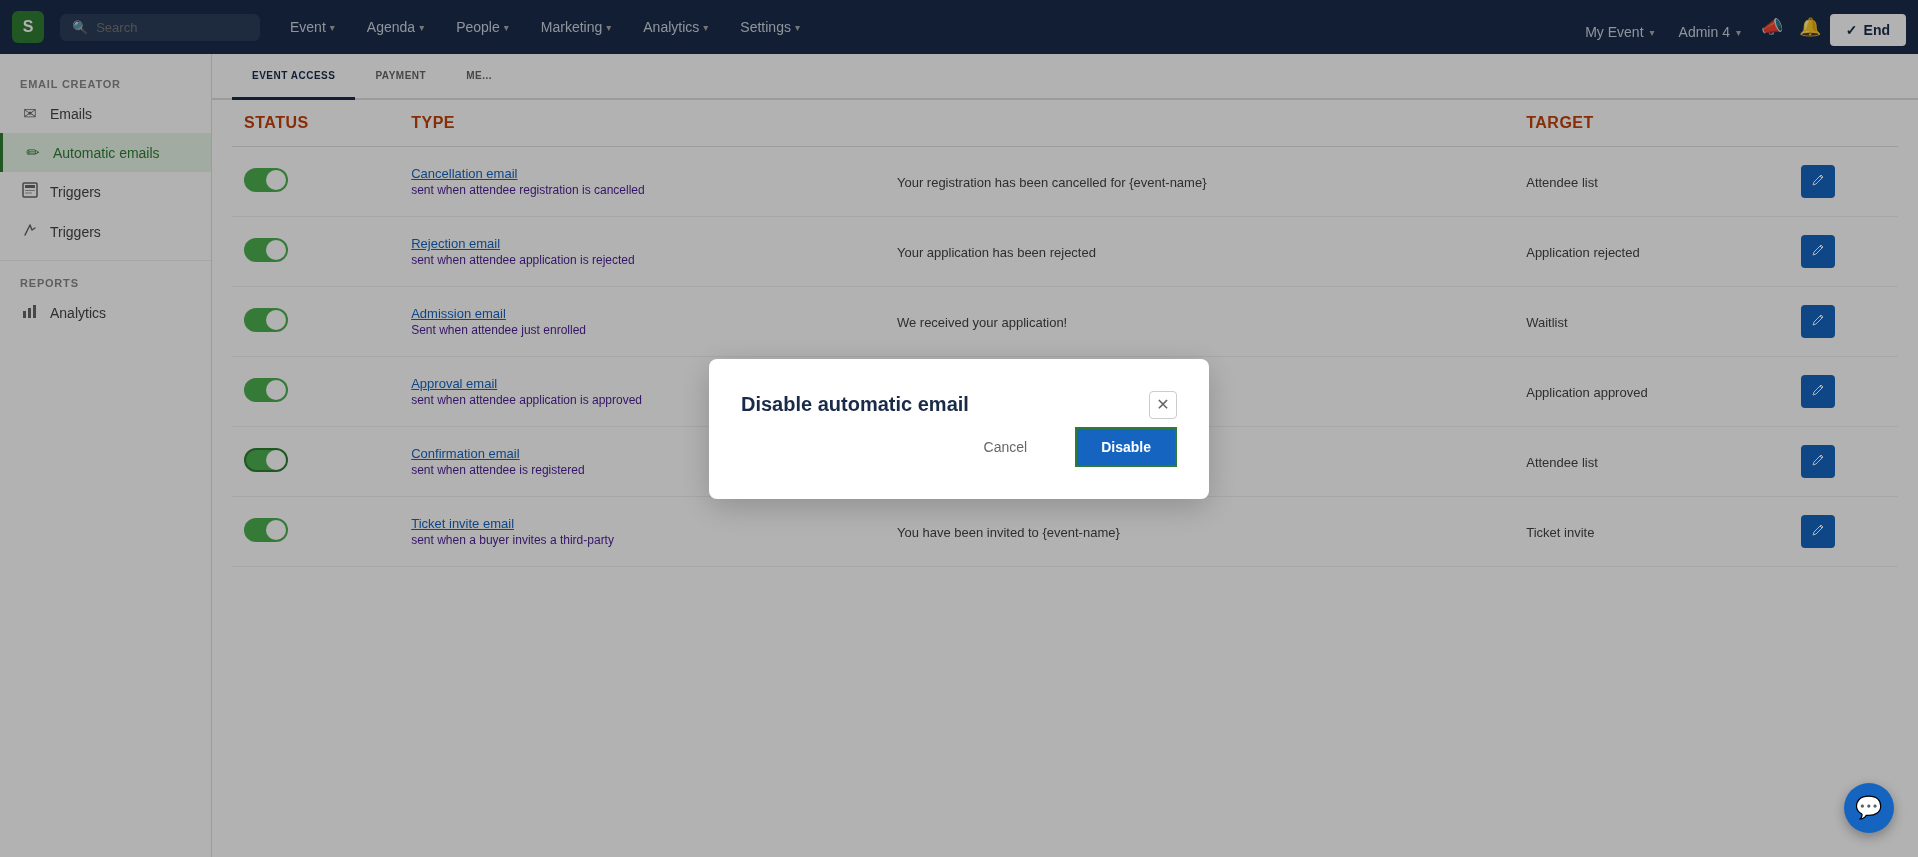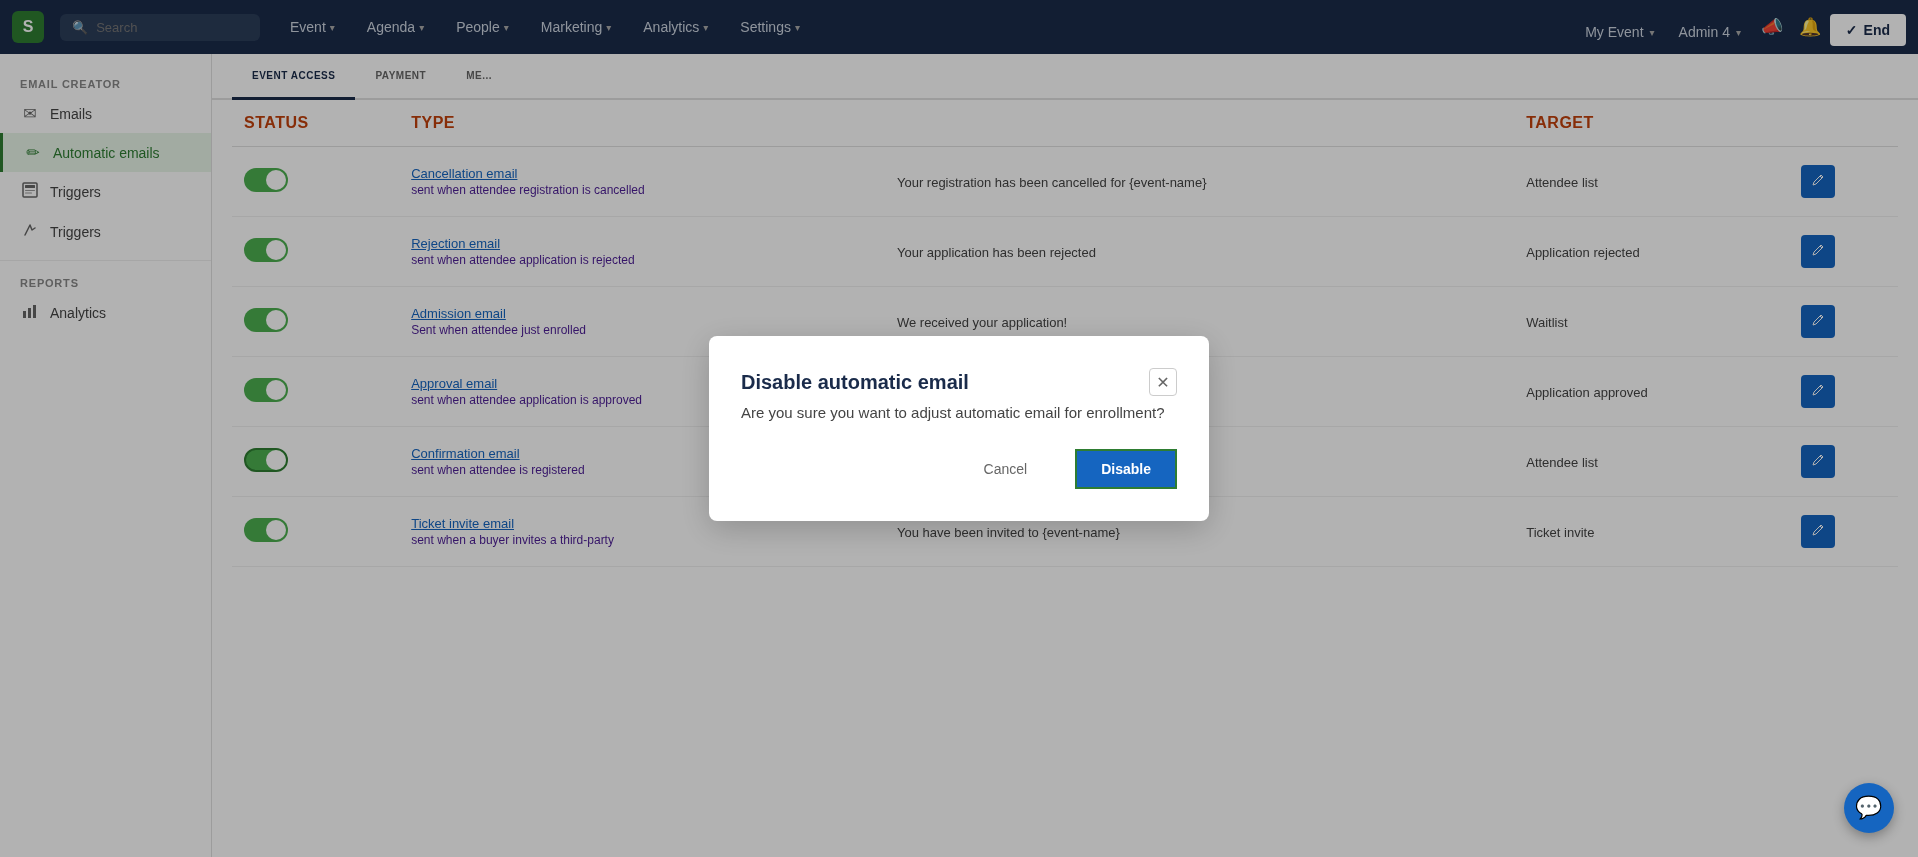--- a/index.html
+++ b/index.html
@@ -422,21 +422,20 @@
     </div>
   </main>
 </div>
 
 <div class="modal-overlay">
   <div class="modal">
     <div class="modal-header">
       <h2 class="modal-title">Disable automatic email</h2>
       <button class="modal-close">✕</button>
     </div>
-    <div class="modal-body">Are you sure you want to adjust automatic email for enrollment?</div>
     <div class="modal-actions">
       <button class="btn-cancel">Cancel</button>
       <button class="btn-disable">Disable</button>
     </div>
   </div>
 </div>
 
 <div class="chat-bubble">
   <span>💬</span>
 </div>

